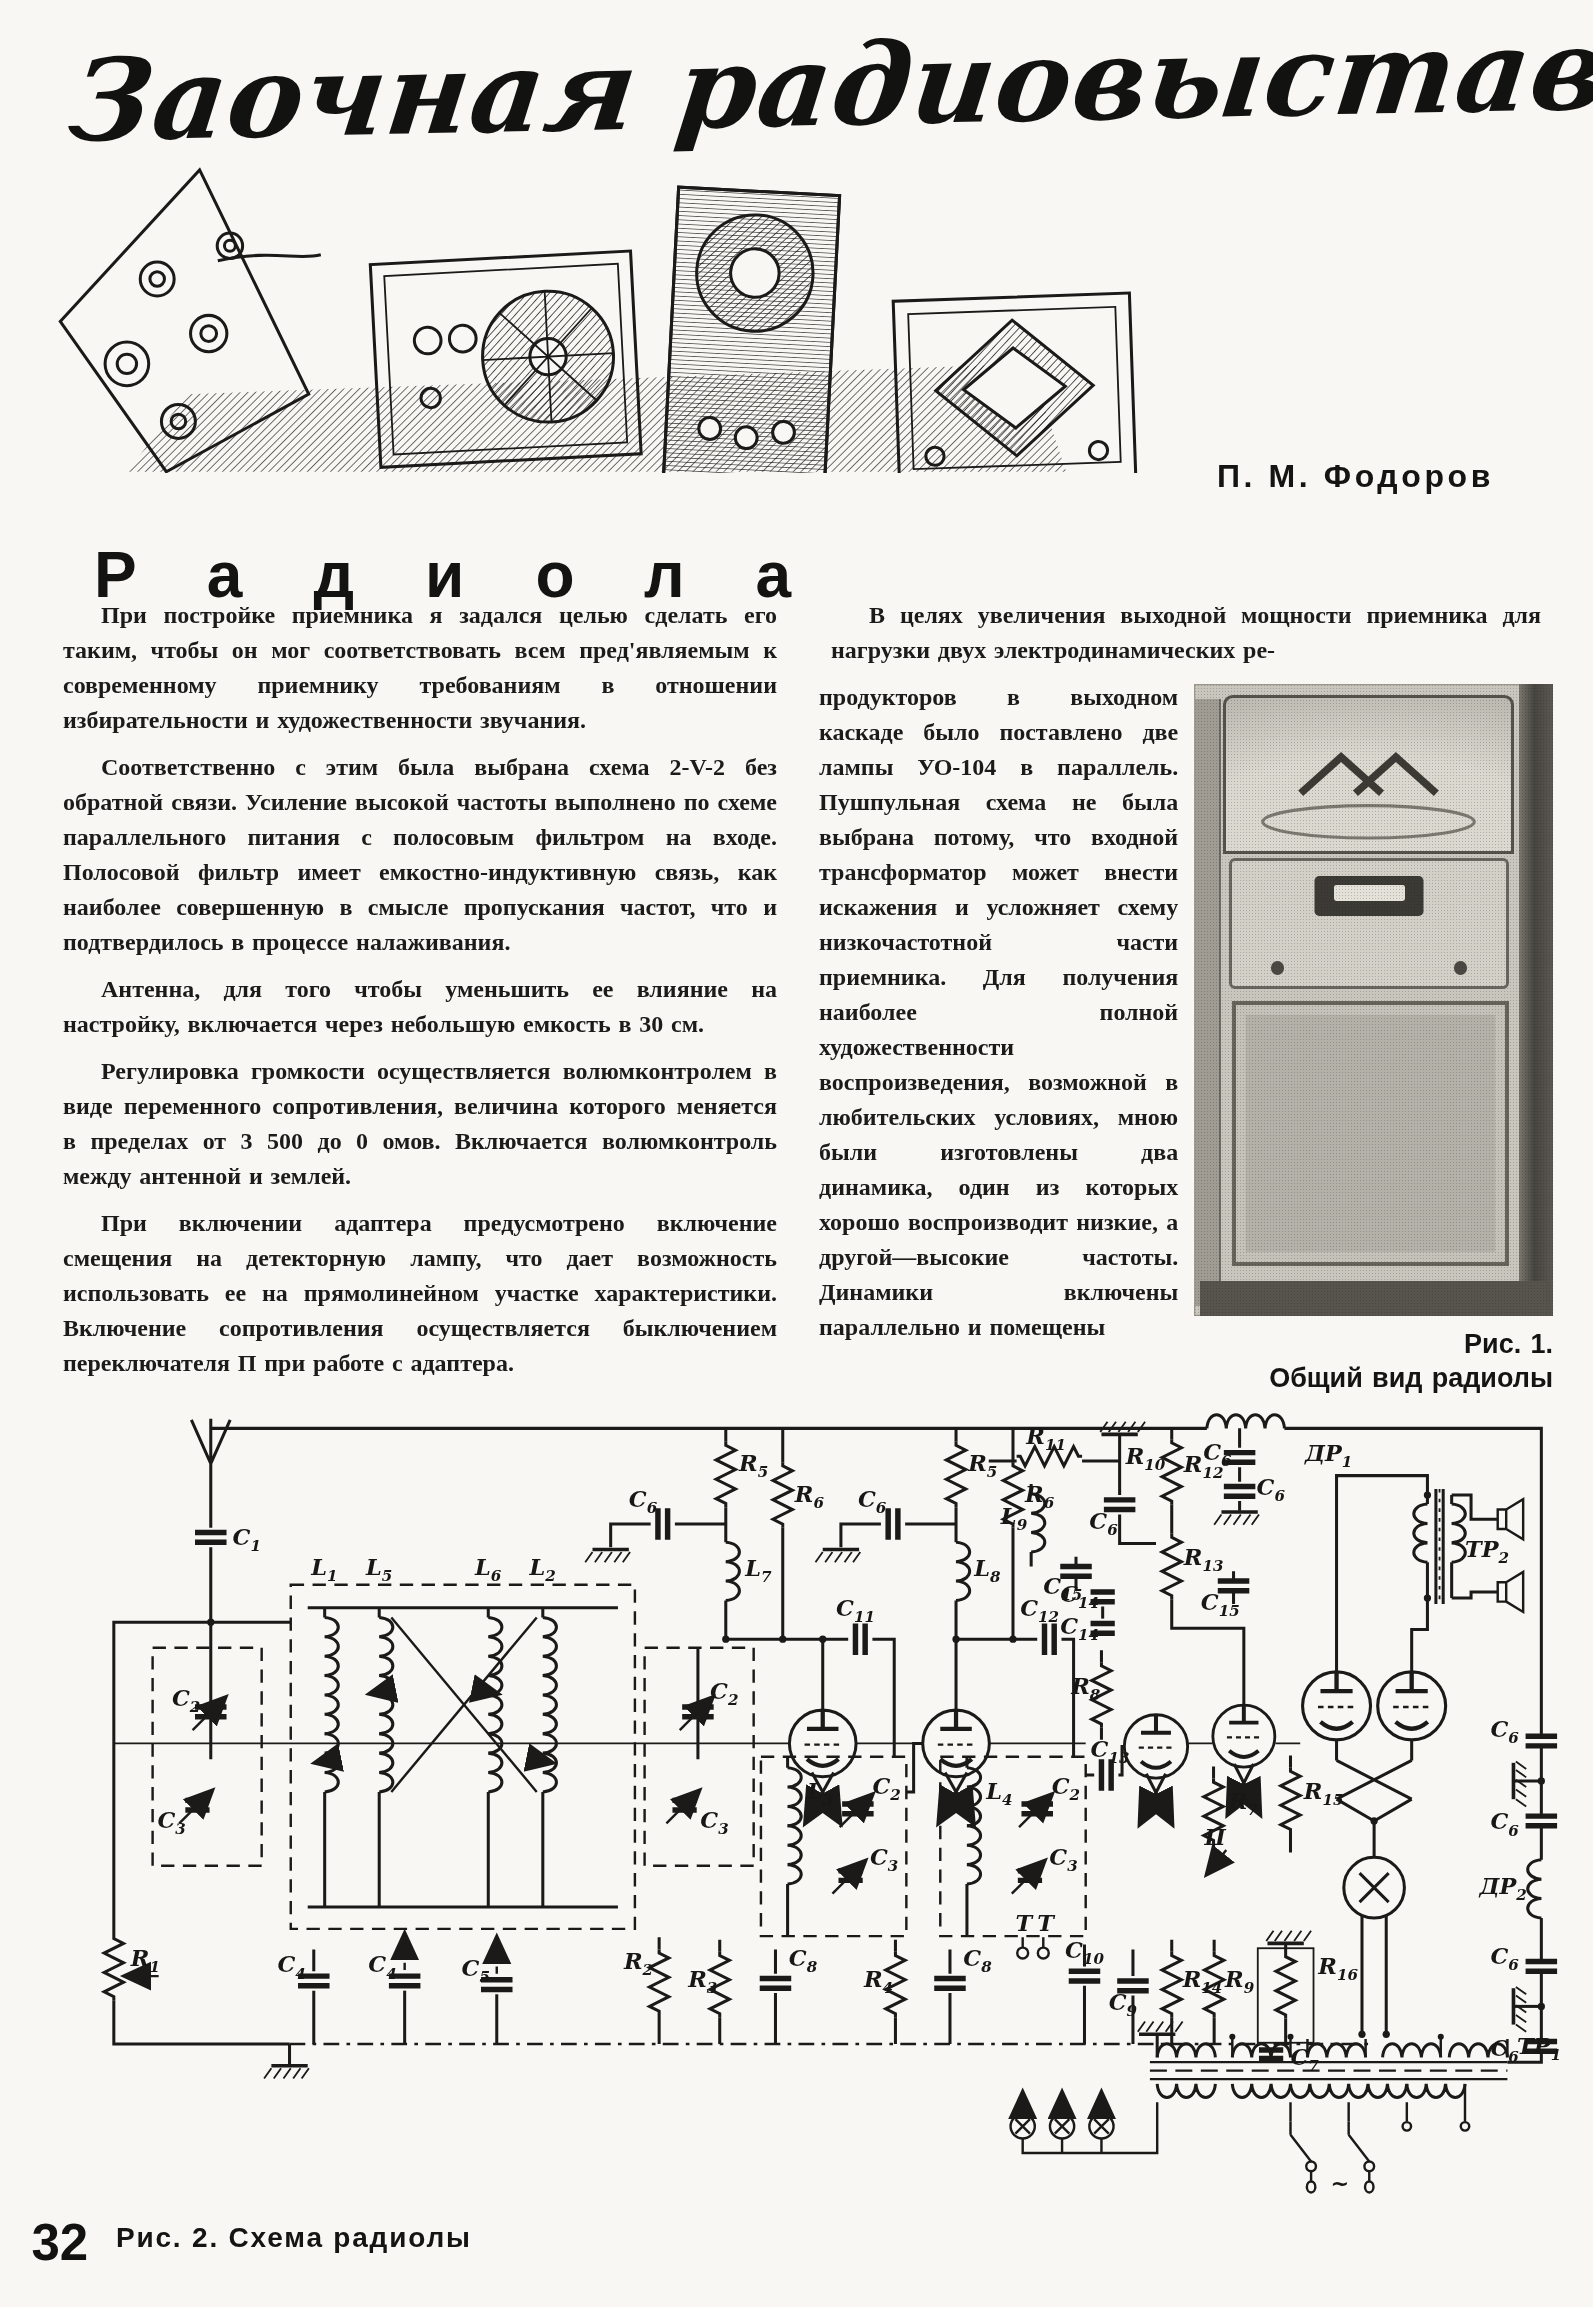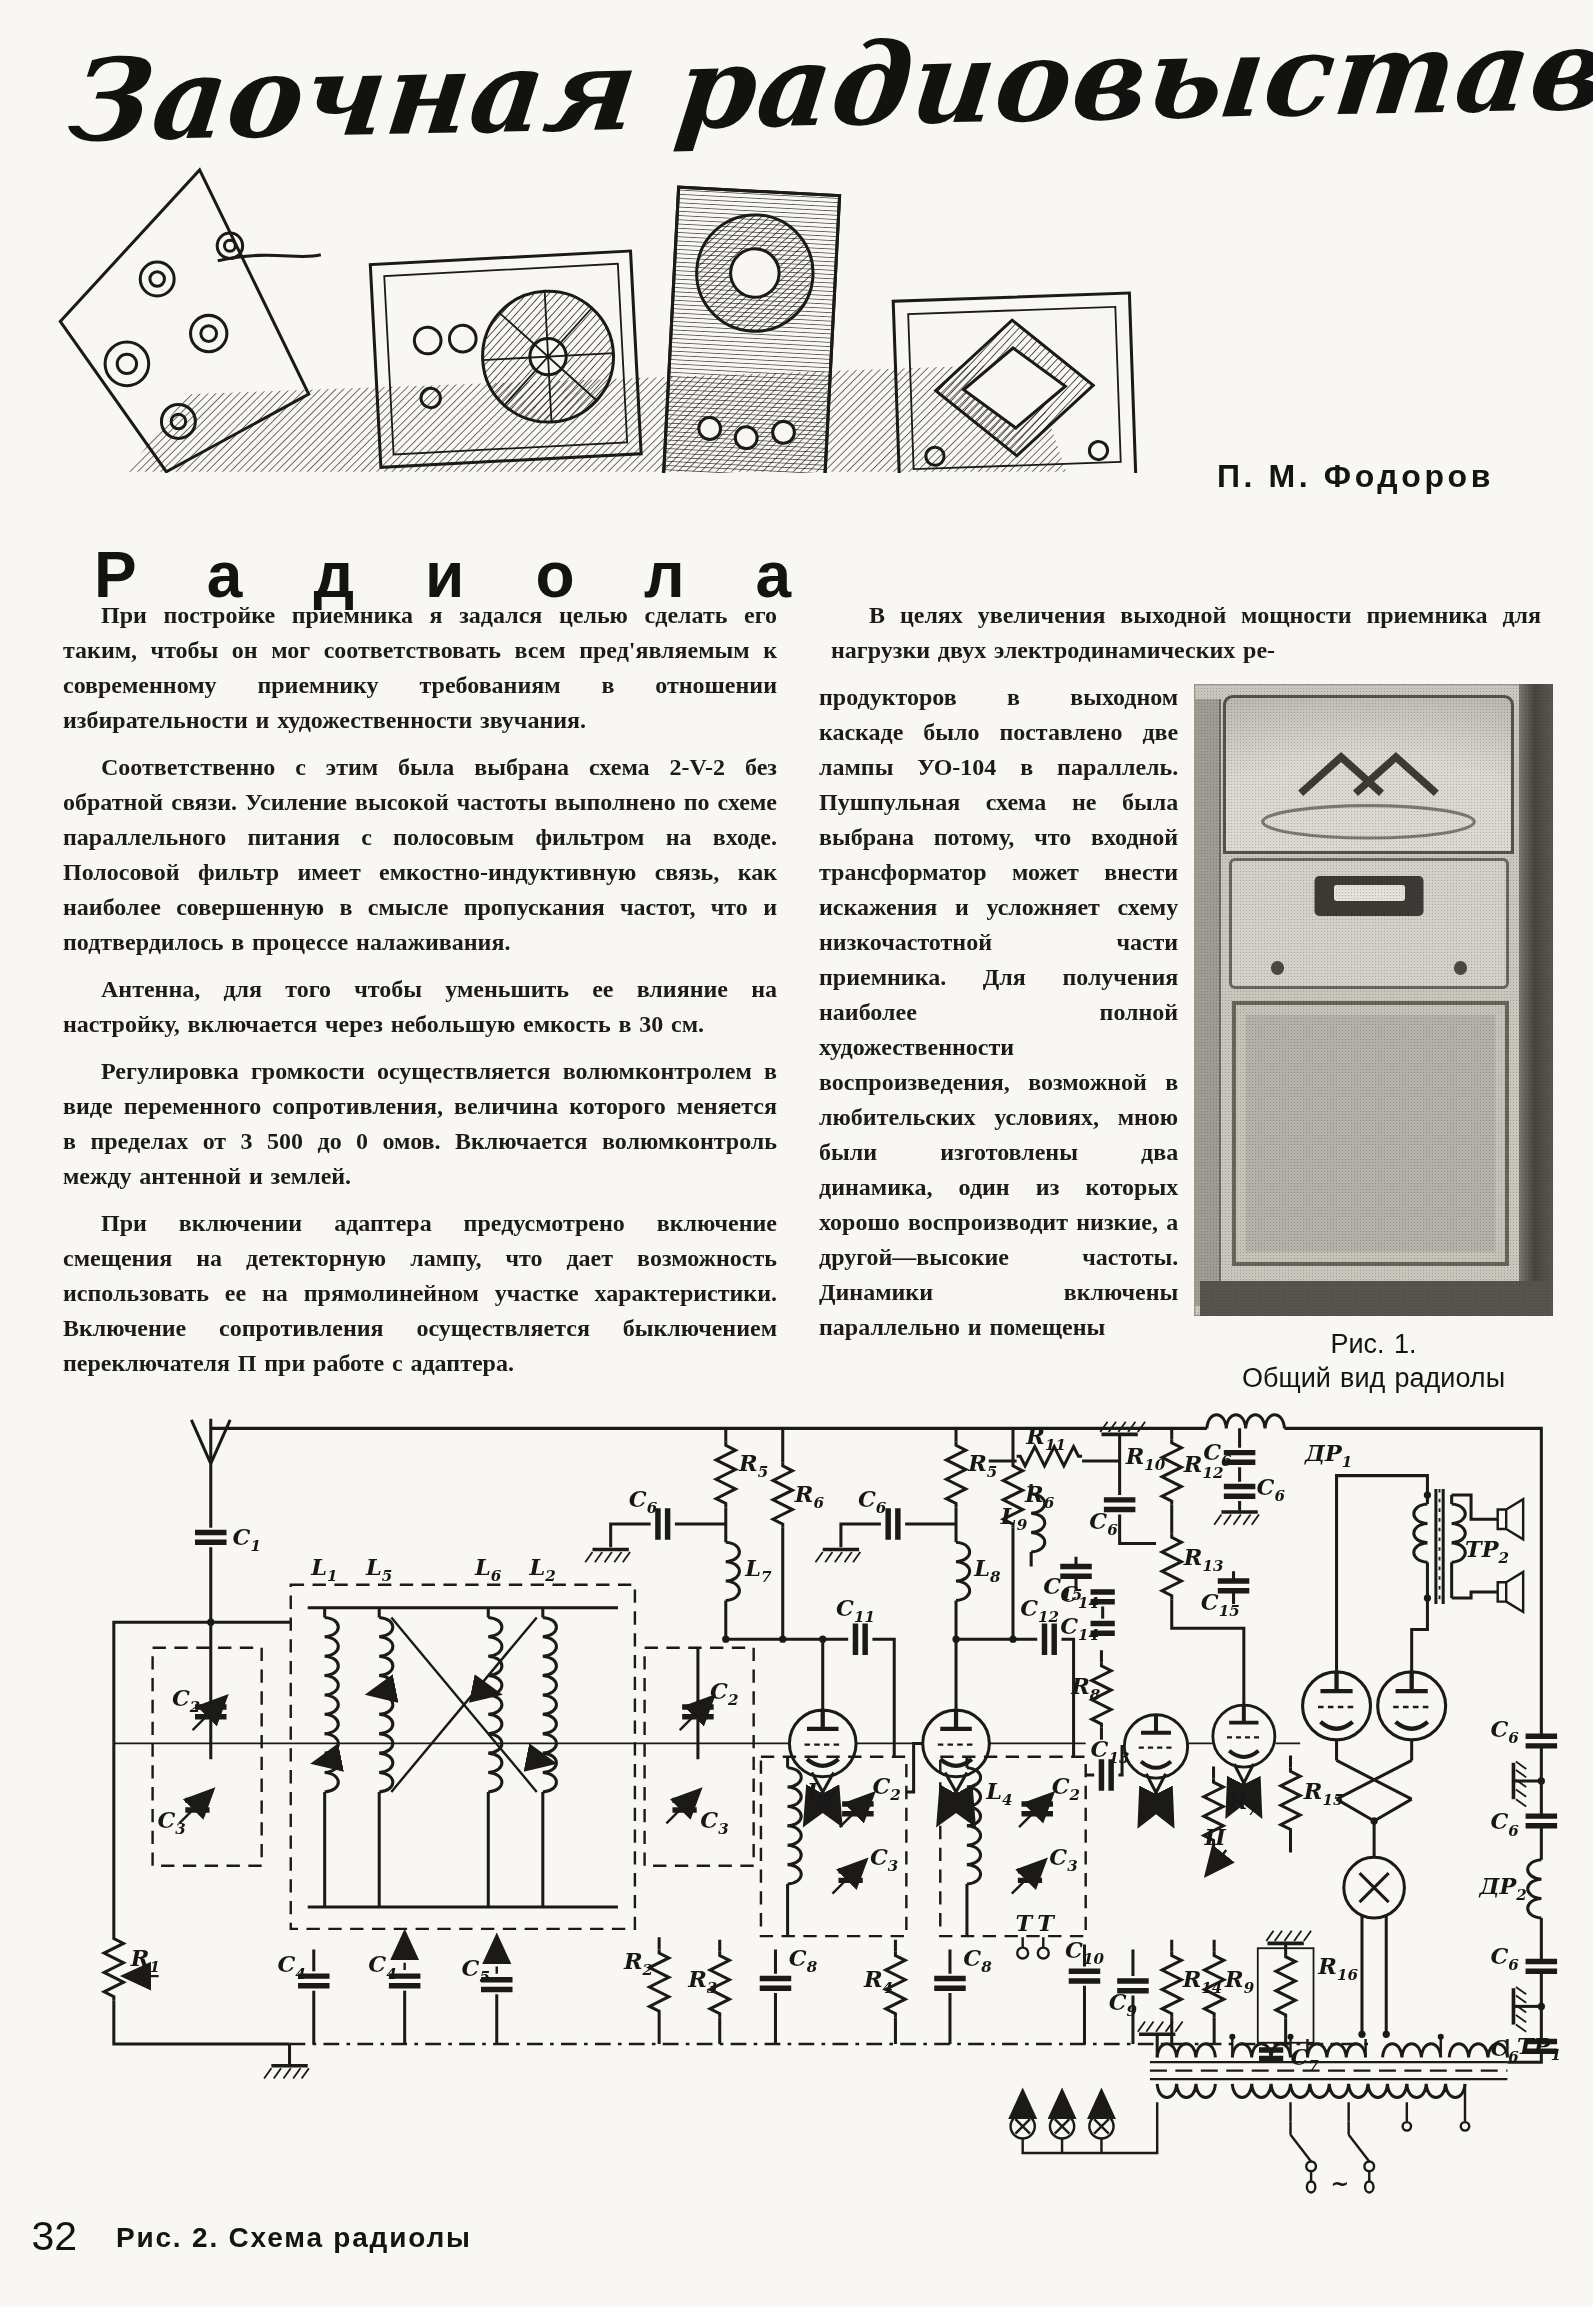--- a/index.html
+++ b/index.html
@@ -38,40 +38,40 @@
   .ph-mid{position:absolute;left:35px;top:174px;width:274px;height:125px;border:3px solid #696660;
     border-radius:6px;background:#d3d0c7;}
   .ph-dial{position:absolute;left:50%;top:15.8px;transform:translateX(-50%);width:109px;height:40px;
     background:#3c3a35;border-radius:4.8px;}
   .ph-slot{position:absolute;left:50%;top:8.5px;transform:translateX(-50%);width:71px;height:15.8px;
     background:#e4e1d8;border-radius:2.4px;}
   .ph-knob{position:absolute;width:13.3px;height:13.3px;border-radius:50%;background:#4a4843;bottom:11px;}
   .ph-grille{position:absolute;left:38px;top:317px;width:269px;height:257px;border:4.2px solid #676459;
     background:#b4b1a8;box-shadow:inset 0 0 0 9.7px #c5c2b9;}
   .ph-base{position:absolute;left:6px;bottom:0;width:calc(100% - 12px);height:35px;background:#57544d;}
-  .fig1-caption{font-family:"Liberation Sans",sans-serif;font-weight:normal;font-size:27px;
-    line-height:34px;text-align:center;text-indent:0;margin-top:11px;color:#141413;}
+  .fig1-caption{font-family:"Liberation Sans",sans-serif;font-weight:bold;font-size:27px;
+    line-height:34px;text-align:right;text-indent:0;margin-top:11px;color:#141413;}
   .fig1-caption div{text-indent:0;}
 
   
   .schematic{position:absolute;left:29px;top:1404px;width:1539px;height:794px;}
   svg .w5{stroke:#1b1a19;stroke-width:5;fill:none;}
   svg .w4{stroke:#1b1a19;stroke-width:4;fill:none;}
   svg .w3{stroke:#1b1a19;stroke-width:3;fill:none;}
   svg .w8{stroke:#1b1a19;stroke-width:9;fill:none;}
   svg .dash{stroke:#1b1a19;stroke-width:4;fill:none;stroke-dasharray:22 14;}
   svg .dashbus{stroke:#1b1a19;stroke-width:4;fill:none;stroke-dasharray:26 12 6 12;}
   svg .dasharrow{stroke:#1b1a19;stroke-width:4;fill:none;stroke-dasharray:12 10;}
   svg .dot{fill:#1b1a19;stroke:none;}
   .slabel{font-family:"DejaVu Serif",serif;font-style:italic;font-weight:bold;font-size:37px;fill:#181716;}
   .ssub{font-size:25px;}
 
   
   .page-number{position:absolute;left:31.5px;top:2213px;font-family:"Liberation Sans",sans-serif;
-    font-weight:normal;font-size:41px;color:#121211;}
+    font-weight:bold;font-size:51px;color:#121211;}
   .fig2-caption{position:absolute;left:116px;top:2222px;font-family:"Liberation Sans",sans-serif;
     font-weight:bold;font-size:28px;letter-spacing:1.8px;color:#141413;}
 </style>
 </head>
 <body>
 
 <div class="page">
 
   <svg class="mast-art" viewBox="0 0 2170 650">
     <defs>

